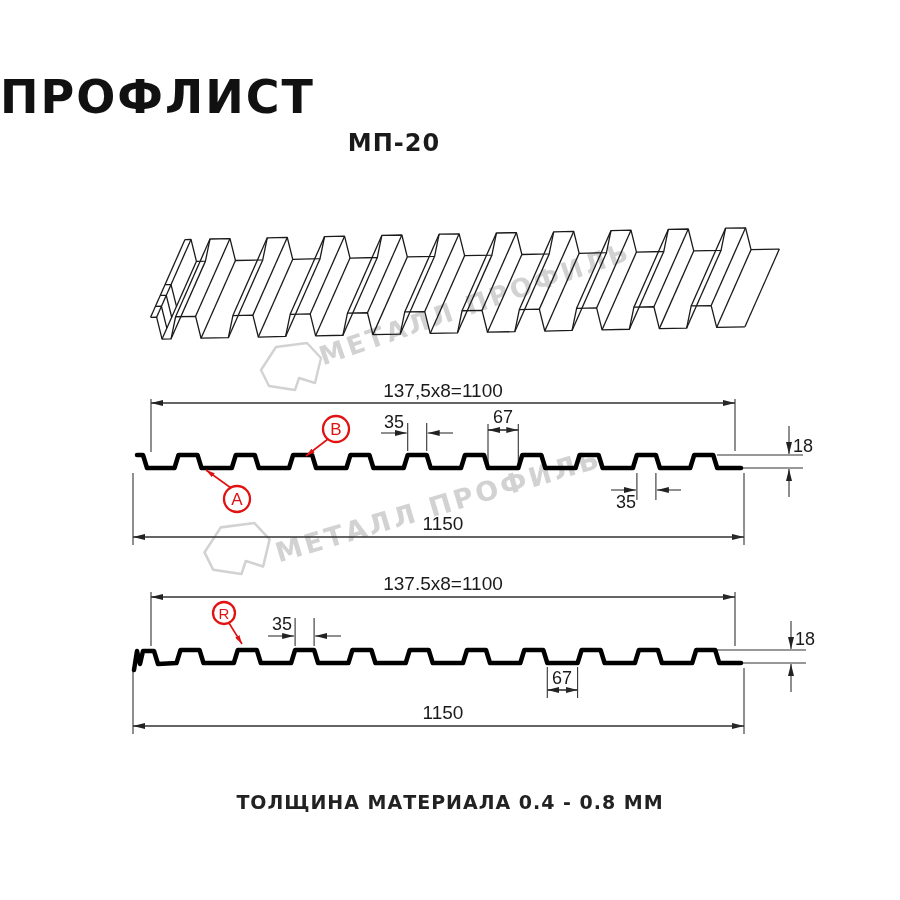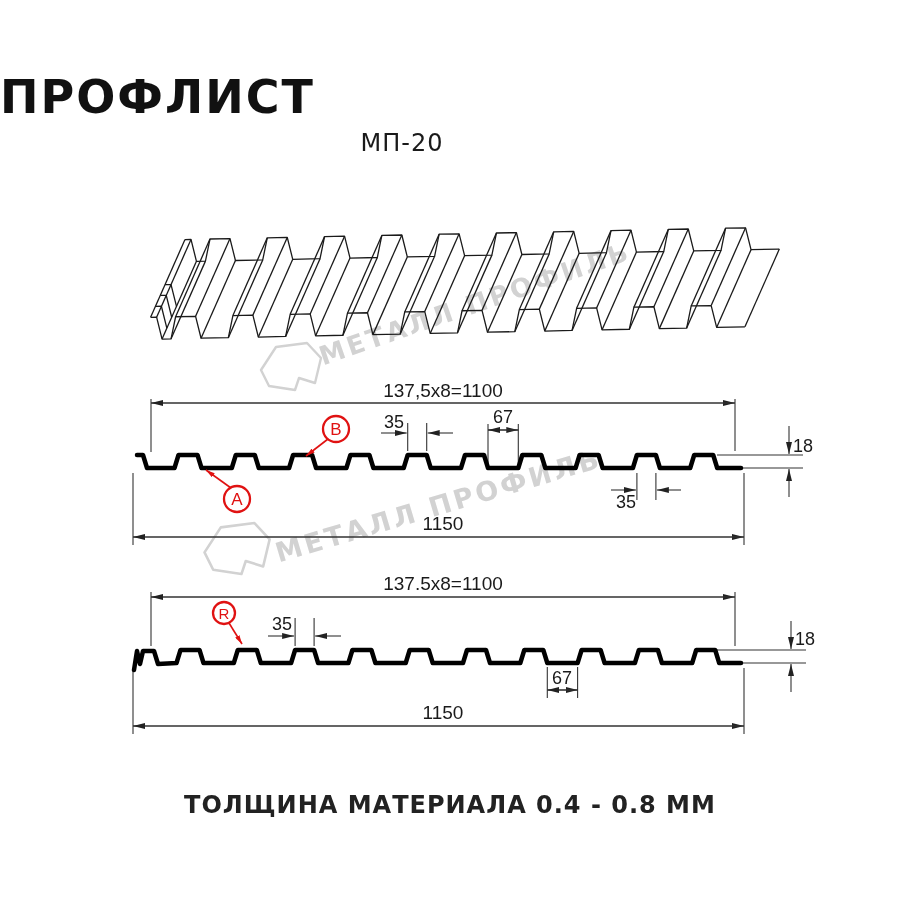--- a/index.html
+++ b/index.html
@@ -1,25 +1,25 @@
 <!DOCTYPE html>
 <html><head>
 <meta charset="utf-8">
 <style>
   html,body{margin:0;padding:0;background:#fff;}
   #page{position:relative;width:900px;height:900px;background:#ffffff;overflow:hidden;
         font-family:"Liberation Sans",sans-serif;}
   .title{position:absolute;left:0;top:70px;width:900px;text-align:left;
          font-family:"DejaVu Sans",sans-serif;font-weight:800;font-size:46px;
          letter-spacing:2px;color:#111;z-index:3;}
-  .subtitle{position:absolute;left:8px;top:129px;width:788px;text-align:center;
-            font-family:"DejaVu Sans",sans-serif;font-weight:400;font-size:24px;
+  .subtitle{position:absolute;left:0;top:129px;width:788px;text-align:center;
+            font-family:"DejaVu Sans",sans-serif;font-weight:700;font-size:24px;
             letter-spacing:1px;color:#1a1a1a;z-index:3;}
   .footer{position:absolute;left:0;top:791px;width:900px;text-align:center;
-          font-family:"DejaVu Sans",sans-serif;font-weight:700;font-size:24px;
+          font-family:"DejaVu Sans",sans-serif;font-weight:700;font-size:19px;
           letter-spacing:1px;color:#222;z-index:3;}
   .wm{position:absolute;z-index:1;color:#d2d2d2;}
   .wm-text{position:absolute;font-family:"DejaVu Sans",sans-serif;font-weight:700;
            font-size:26px;letter-spacing:3px;color:#d2d2d2;white-space:nowrap;}
   #wm1-text{left:320px;top:342px;transform:rotate(-19deg);transform-origin:0 50%;}
   #wm2-text{left:276px;top:538px;transform:rotate(-16.5deg);transform-origin:0 50%;font-size:27px;}
   #wm1-logo{position:absolute;left:255px;top:340px;}
   #wm2-logo{position:absolute;left:198px;top:518px;}
   #draw{position:absolute;left:0;top:0;z-index:2;}
   text{font-family:"Liberation Sans",sans-serif;fill:#1a1a1a;}

